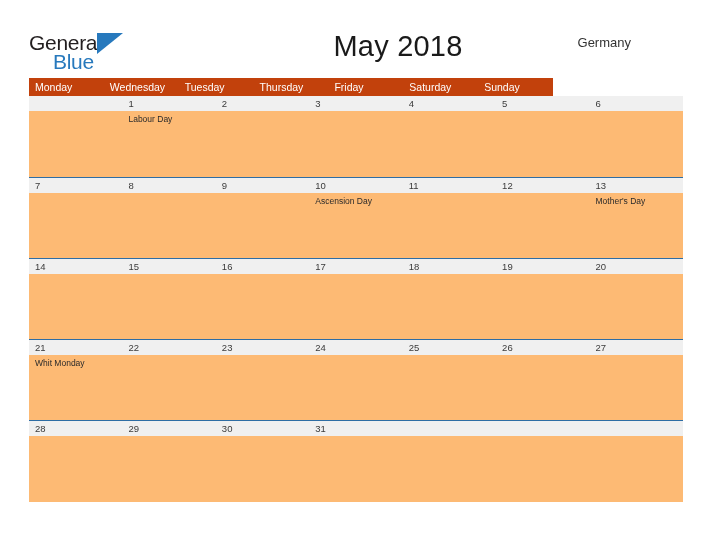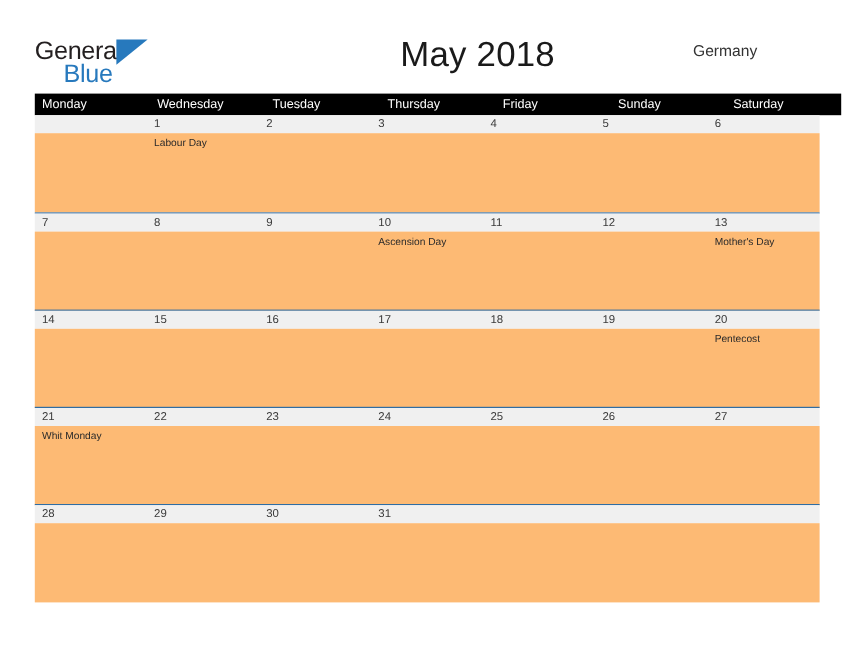--- a/index.html
+++ b/index.html
@@ -88,23 +88,23 @@
 
   
   .calendar {
     position: absolute;
     left: 29px;
     top: 78px;
     width: 654px;
   }
   .cal-header {
     display: flex;
-    width: 672px;
+    width: 524px;
     height: 18px;
-    background: #000000;
+    background: #c2410c;
   }
   .cal-header .dow {
     flex: 1 1 0;
     color: #ffffff;
     font-size: 10.5px;
     line-height: 18px;
     padding-left: 6px;
     box-sizing: border-box;
     font-family: "Liberation Sans", sans-serif;
     overflow: hidden;
@@ -175,22 +175,22 @@
   </div>
 
   <div class="calendar">
 
     <div class="cal-header">
       <div class="dow">Monday</div>
       <div class="dow">Wednesday</div>
       <div class="dow">Tuesday</div>
       <div class="dow">Thursday</div>
       <div class="dow">Friday</div>
+      <div class="dow">Saturday</div>
       <div class="dow">Sunday</div>
-      <div class="dow">Saturday</div>
     </div>
 
     <div class="week">
       <div class="datestrip">
         <div class="dcell"></div>
         <div class="dcell">1</div>
         <div class="dcell">2</div>
         <div class="dcell">3</div>
         <div class="dcell">4</div>
         <div class="dcell">5</div>
@@ -238,21 +238,20 @@
         <div class="dcell">19</div>
         <div class="dcell">20</div>
       </div>
       <div class="eventstrip">
         <div class="ecell"></div>
         <div class="ecell"></div>
         <div class="ecell"></div>
         <div class="ecell"></div>
         <div class="ecell"></div>
         <div class="ecell"></div>
-        <div class="ecell">Pentecost</div>
       </div>
     </div>
 
     <div class="week sep">
       <div class="datestrip">
         <div class="dcell">21</div>
         <div class="dcell">22</div>
         <div class="dcell">23</div>
         <div class="dcell">24</div>
         <div class="dcell">25</div>

